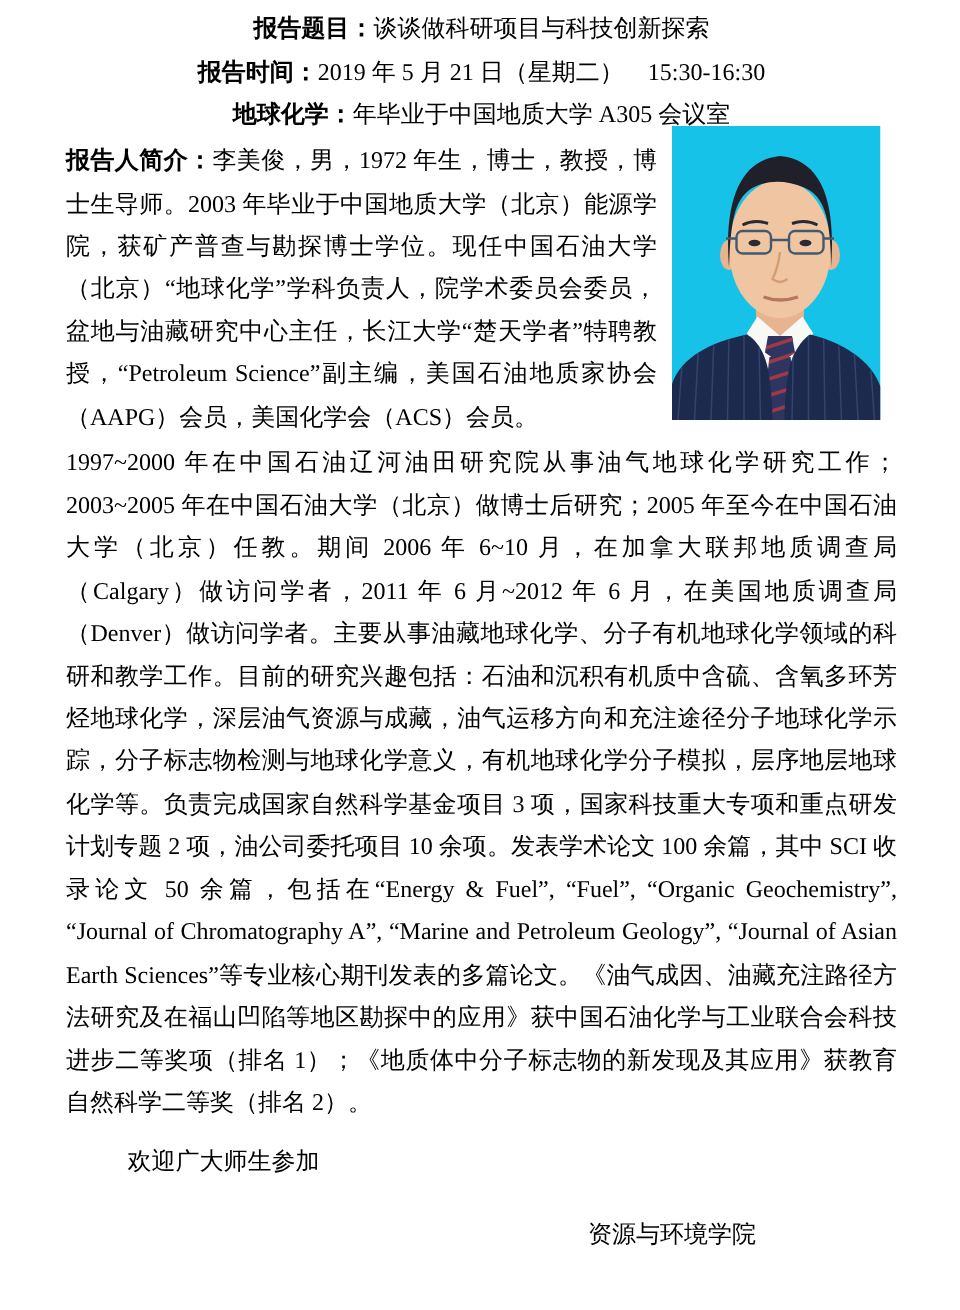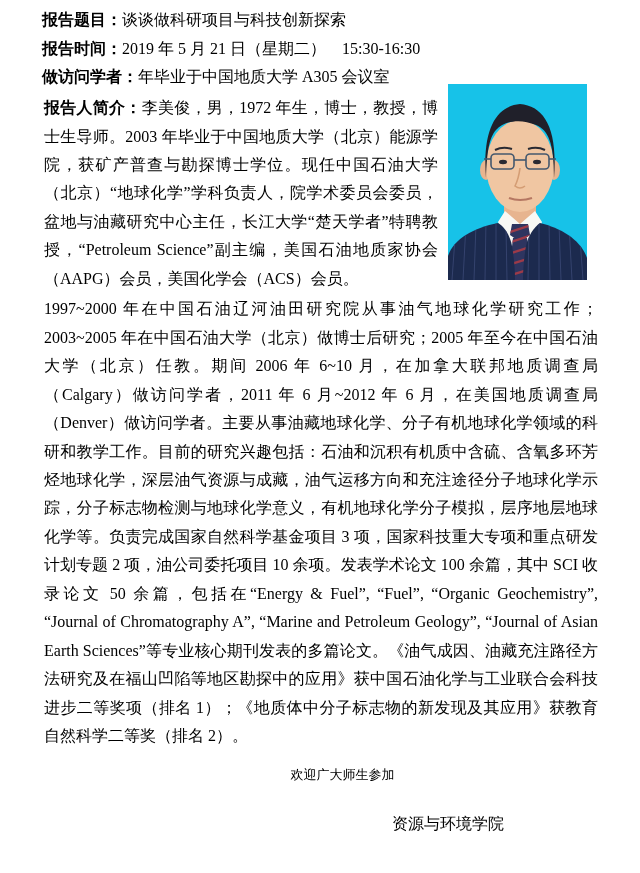--- a/index.html
+++ b/index.html
@@ -2,41 +2,41 @@
 <html><head>
 <meta charset="utf-8">
 <style>
   html,body{margin:0;padding:0;}
   body{
     width:640px;height:873px;overflow:hidden;
     background:#ffffff;color:#000000;
     font-family:"Liberation Serif","DejaVu Serif",serif;
   }
   .doc{padding:6px 40px 0 42px;}
-  .hdr p{margin:0;font-size:16px;line-height:28.7px;white-space:pre-wrap;}
+  .hdr p{margin:0;font-size:16px;line-height:28.7px;white-space:pre-wrap;text-align:center;}
   .b{font-weight:700;}
   .bio p{margin:2px;font-size:16px;line-height:28.45px;text-align:justify;}
   .photo{
     float:right;width:139px;height:196px;
     margin:-10px 13px 2px 10px;
   }
   .photo svg{display:block;}
-  .welcome{margin:10px 0 0 0;font-size:13px;line-height:28.5px;text-indent:43px;text-align:center;}
+  .welcome{margin:10px 0 0 0;font-size:16px;line-height:28.5px;text-indent:43px;}
   .sig{width:200px;margin:18px 52px 0 auto;text-align:center;font-size:16px;line-height:33px;}
   .sig p{margin:0;}
 </style>
 </head>
 <body>
 
 <div class="doc">
 
   <div class="hdr">
     <p><span class="b">报告题目：</span><span>谈谈做科研项目与科技创新探索</span></p>
     <p><span class="b">报告时间：</span><span>2019 年 5 月 21 日（星期二）　15:30-16:30</span></p>
-    <p><span class="b">做访问学者：</span><span>年毕业于中国地质大学 A305 会议室</span></p>
+    <p><span class="b">地球化学：</span><span>年毕业于中国地质大学 A305 会议室</span></p>
   </div>
 
   <div class="bio">
 
     <div class="photo">
       <svg width="139" height="196" viewBox="0 0 139 196">
         <defs>
           <clipPath id="suitL">
               <path d="M0 196 L0 172 C6 154 26 144 50 139 C57 143 62 152 64 162 C66 174 67 185 67 196 Z"></path>
             </clipPath>

